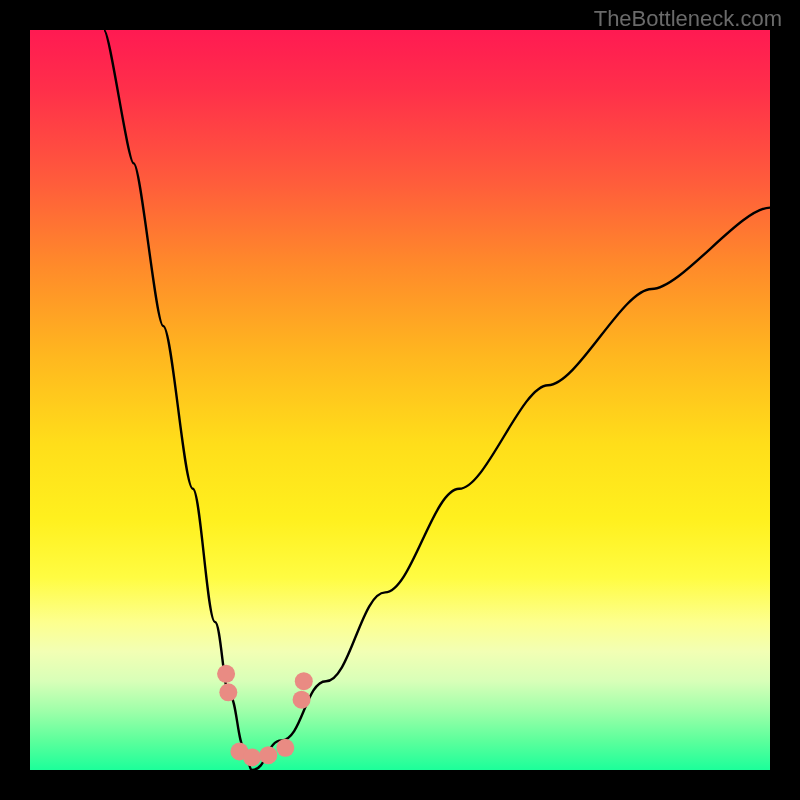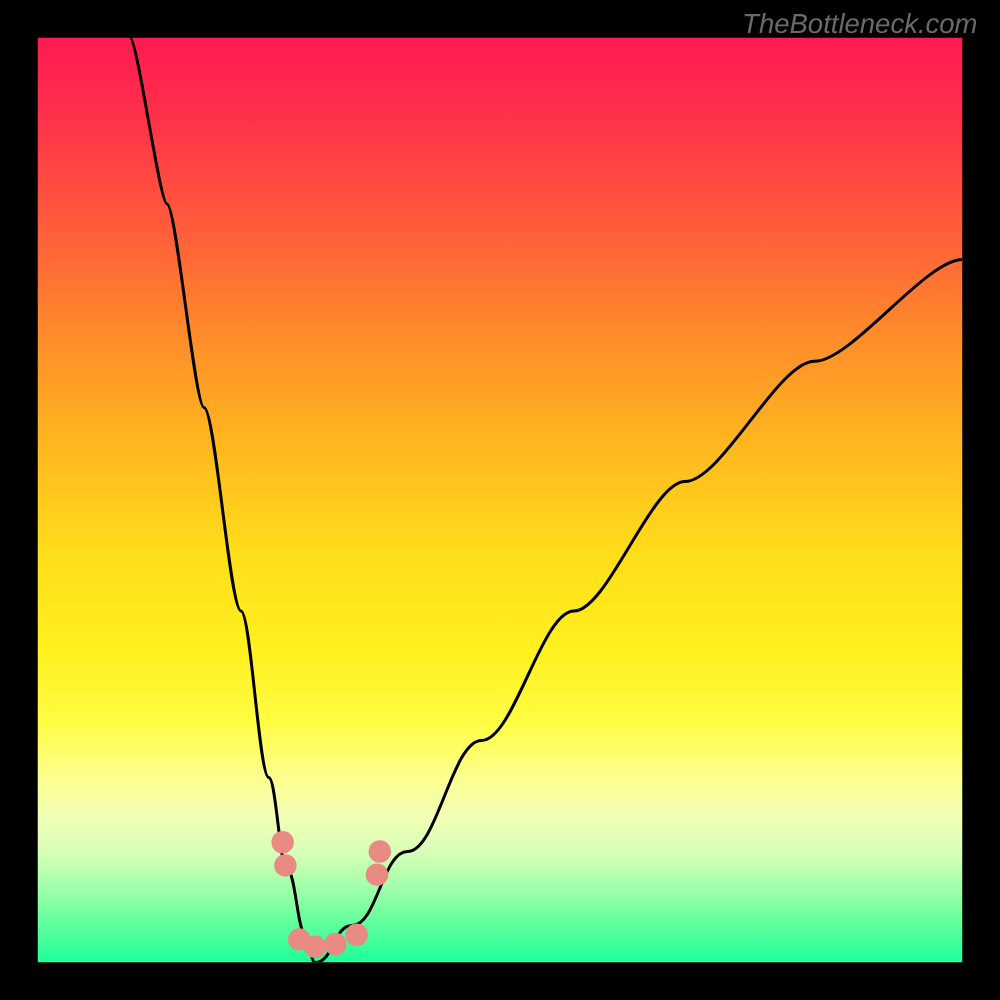--- a/index.html
+++ b/index.html
@@ -13,21 +13,20 @@
   }
   .watermark {
     position: absolute;
     top: 6px;
     right: 18px;
     color: #6a6a6a;
     font-size: 22px;
     font-weight: 500;
     font-family: Arial, sans-serif;
     z-index: 10;
-    font-style: italic;
   }
   .plot-area {
     position: absolute;
     left: 30px;
     top: 30px;
     width: 740px;
     height: 740px;
     overflow: hidden;
   }
   .gradient-bg {

